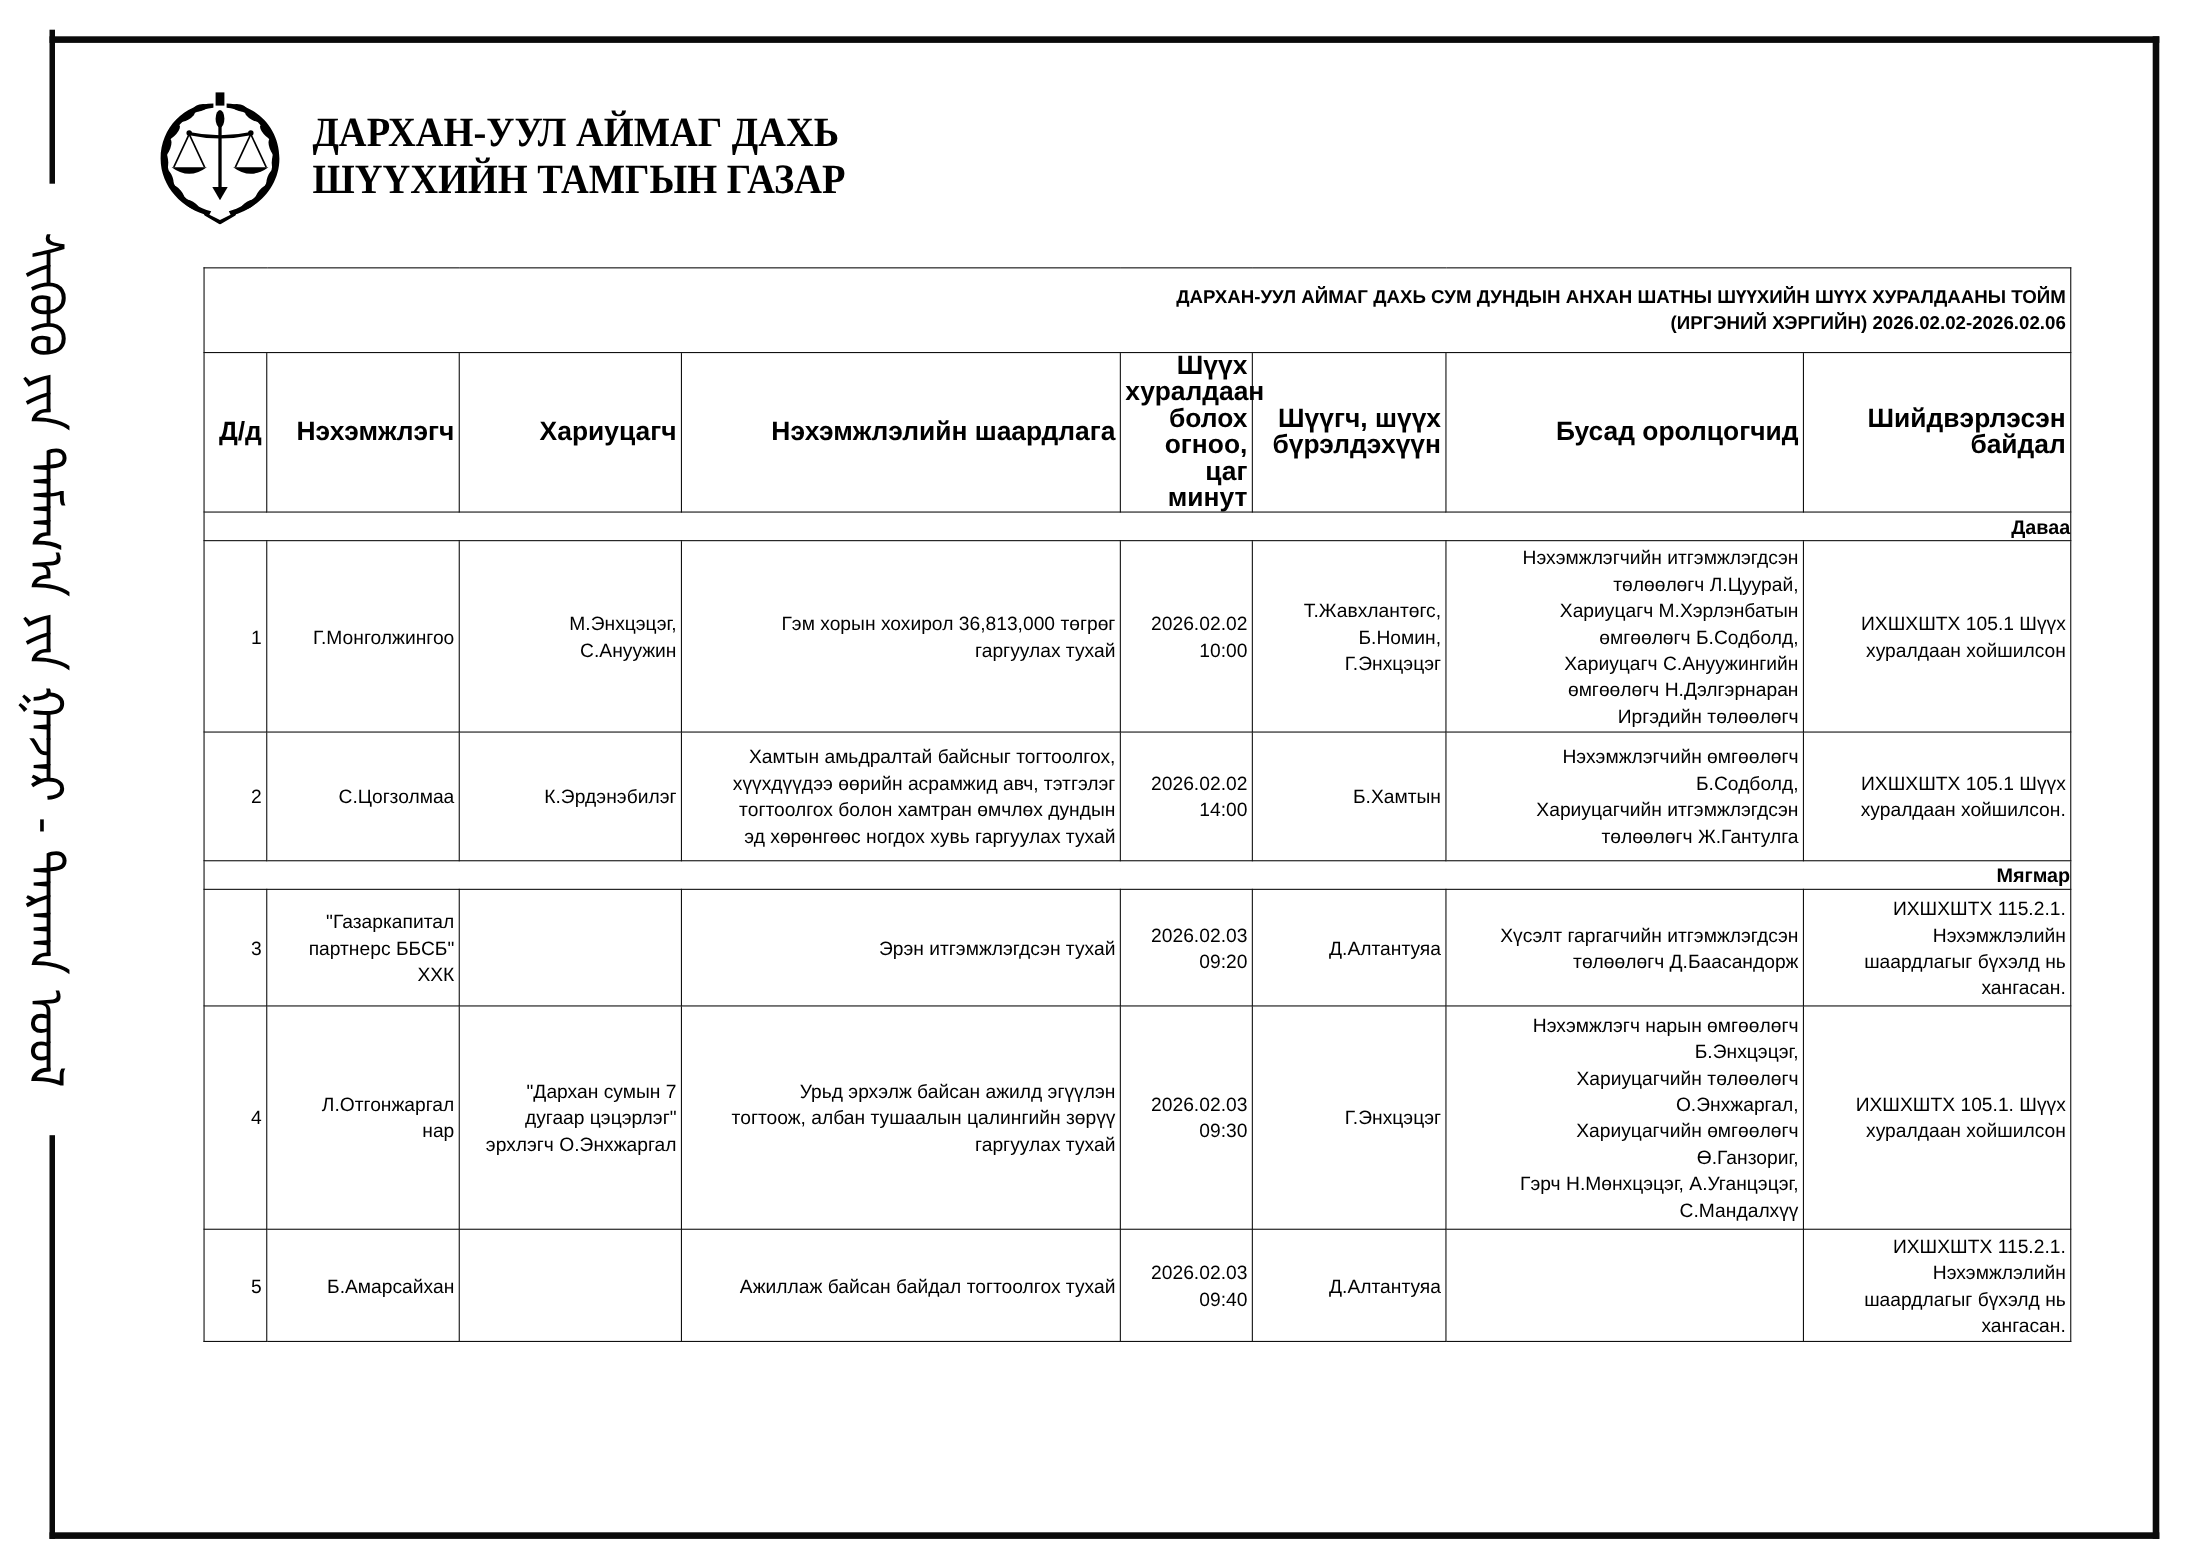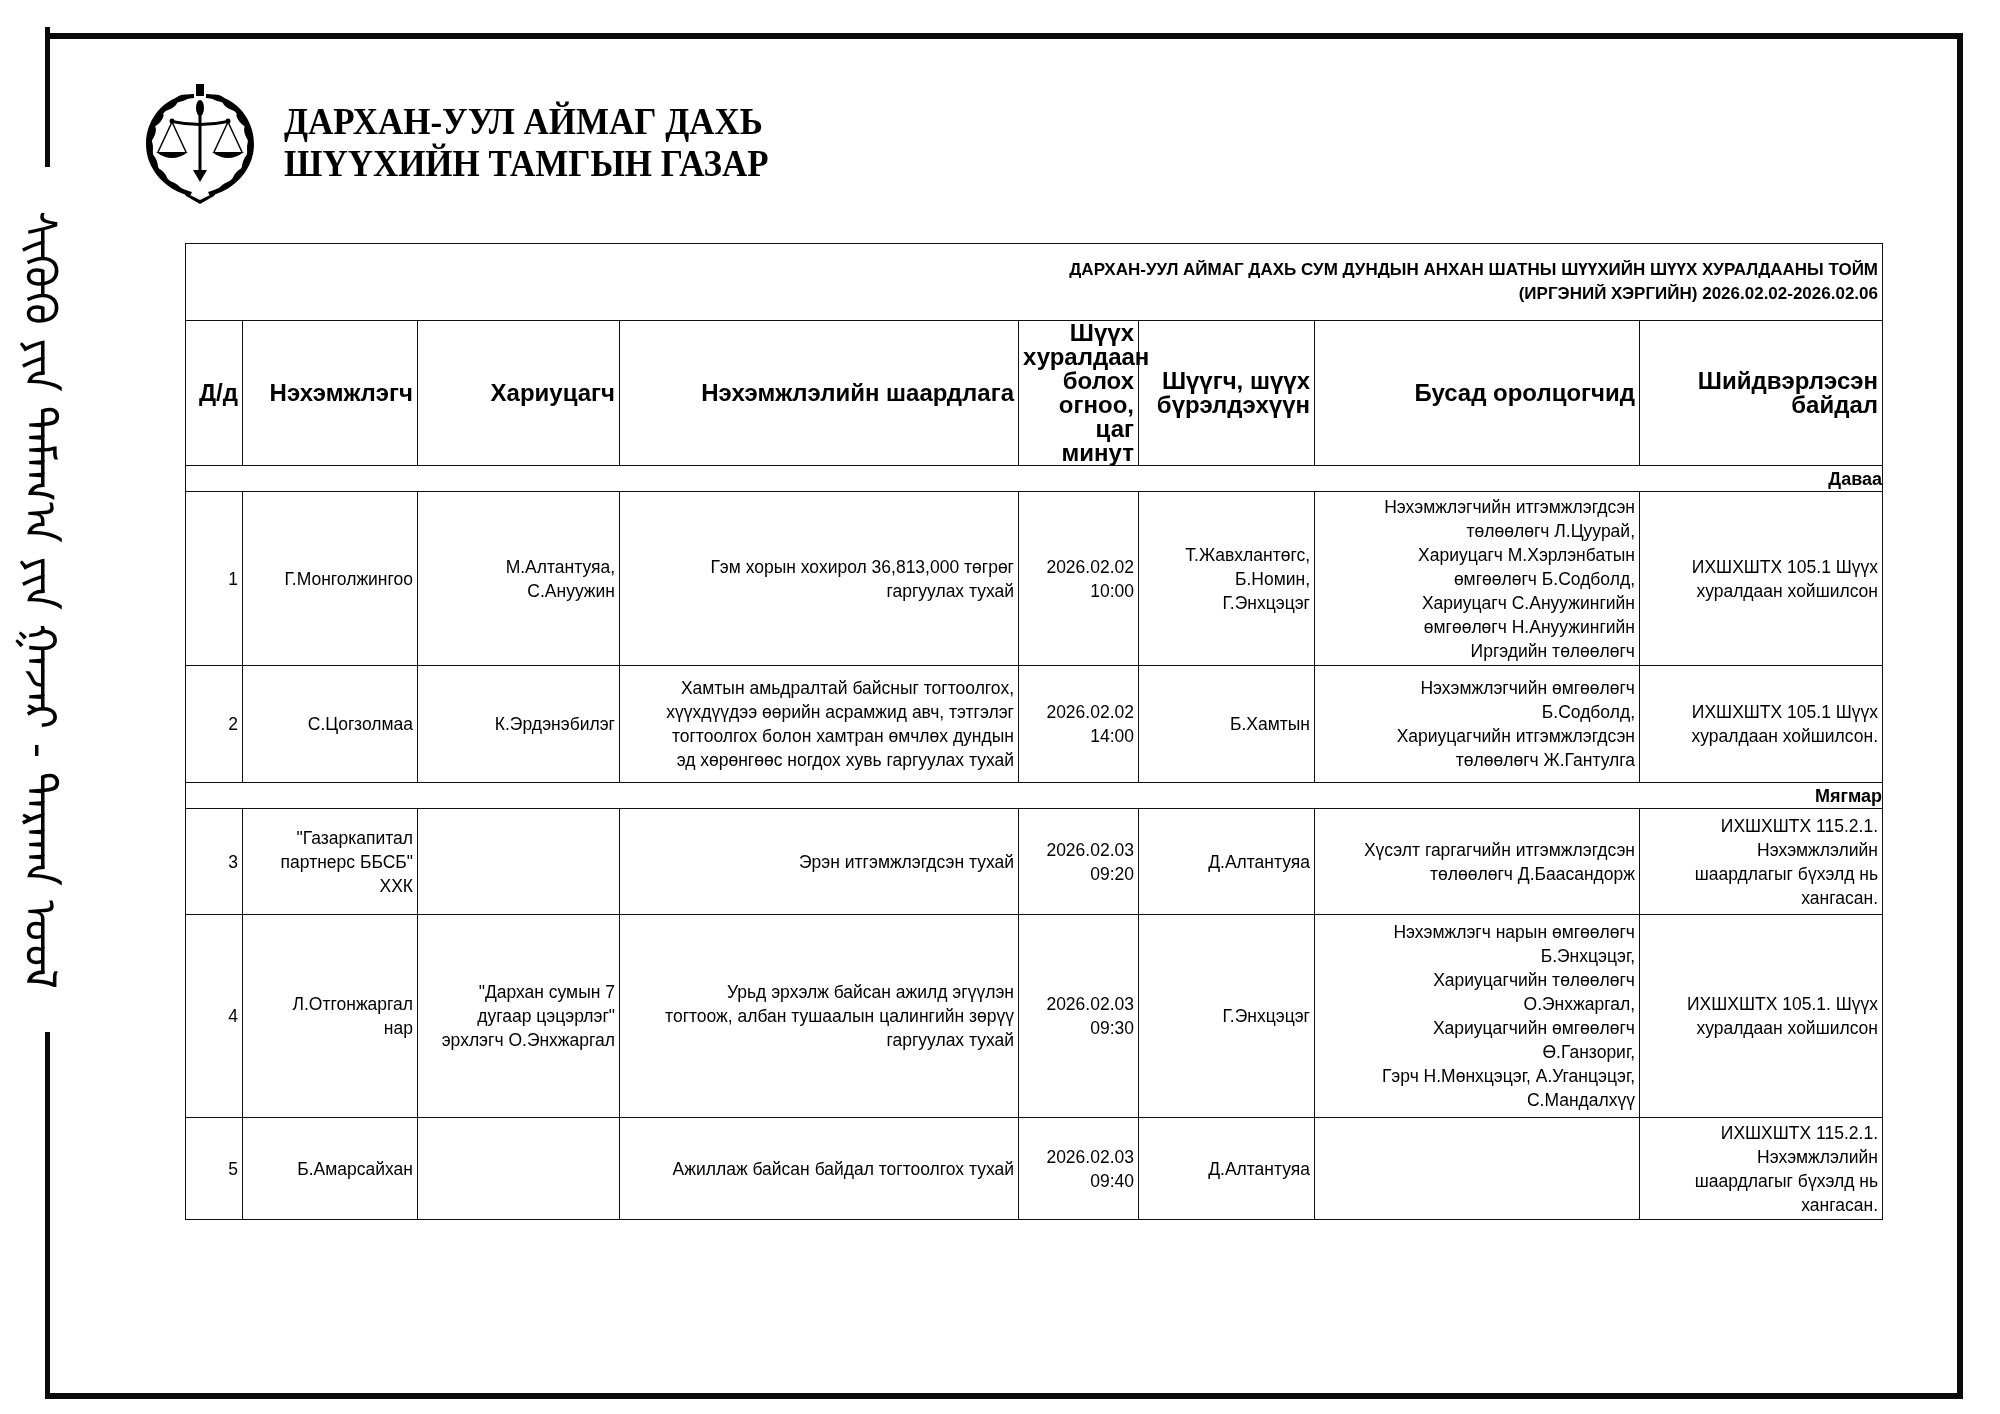--- a/index.html
+++ b/index.html
@@ -134,35 +134,35 @@
     <th>Шийдвэрлэсэн байдал</th>
   </tr>
 
   <tr class="day-row">
     <td colspan="8">Даваа</td>
   </tr>
 
   <tr class="r1">
     <td>1</td>
     <td class="multiline">Г.Монголжингоо</td>
-    <td class="multiline">М.Алтантуяа,
+    <td class="multiline">М.Энхцэцэг,
 С.Ануужин</td>
     <td class="multiline">Гэм хорын хохирол 36,813,000 төгрөг
 гаргуулах тухай</td>
     <td class="multiline">2026.02.02
 10:00</td>
     <td class="multiline">Т.Жавхлантөгс,
 Б.Номин,
 Г.Энхцэцэг</td>
     <td class="multiline">Нэхэмжлэгчийн итгэмжлэгдсэн
 төлөөлөгч Л.Цуурай,
 Хариуцагч М.Хэрлэнбатын
 өмгөөлөгч Б.Содболд,
 Хариуцагч С.Ануужингийн
-өмгөөлөгч Н.Ануужингийн
+өмгөөлөгч Н.Дэлгэрнаран
 Иргэдийн төлөөлөгч</td>
     <td class="multiline">ИХШХШТХ 105.1 Шүүх
 хуралдаан хойшилсон</td>
   </tr>
 
   <tr class="r2">
     <td>2</td>
     <td class="multiline">С.Цогзолмаа</td>
     <td class="multiline">К.Эрдэнэбилэг</td>
     <td class="multiline">Хамтын амьдралтай байсныг тогтоолгох,

